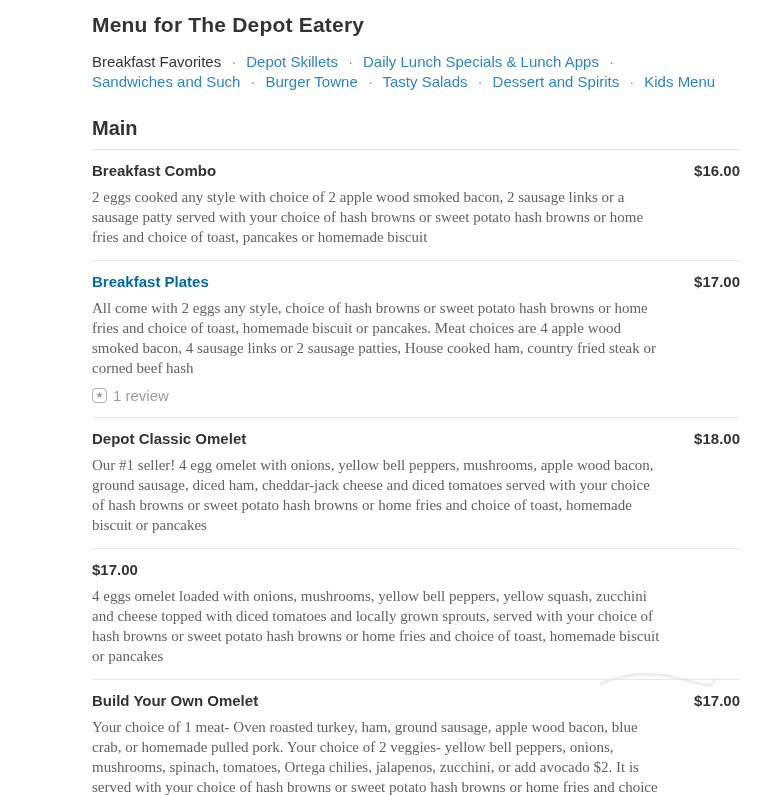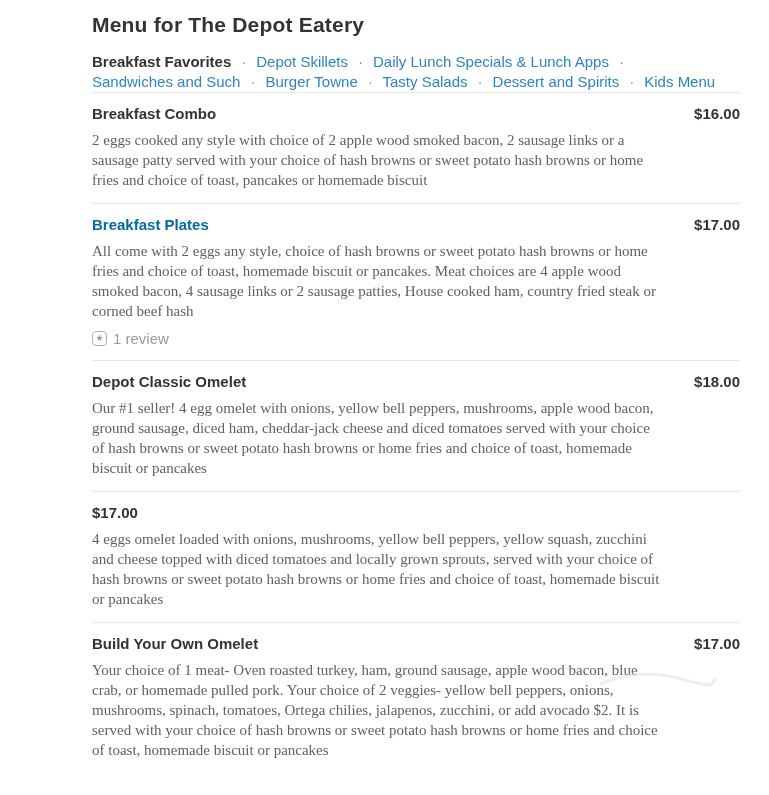--- a/index.html
+++ b/index.html
@@ -27,21 +27,21 @@
     max-width: 640px;
   }
   nav.cat-nav .nav-item {
     color: #2d85bf;
     text-decoration: none;
     cursor: pointer;
     white-space: nowrap;
   }
   nav.cat-nav .nav-item.active {
     color: #333333;
-    font-weight: bold;
+    font-weight: normal;
   }
   nav.cat-nav .sep {
     color: #8a8a8a;
     font-size: 14px;
     padding: 0 6px;
   }
   h2.section-heading {
     font-size: 20px;
     font-weight: bold;
     color: #333333;
@@ -136,20 +136,21 @@
     <span class="sep">·</span>
     <a class="nav-item">Burger Towne</a>
     <span class="sep">·</span>
     <a class="nav-item">Tasty Salads</a>
     <span class="sep">·</span>
     <a class="nav-item">Dessert and Spirits</a>
     <span class="sep">·</span>
     <a class="nav-item">Kids Menu</a>
   </nav>
 
+  <h2 class="section-heading">Main</h2>
 
   <div class="items">
 
     <div class="menu-item">
       <div class="item-row">
         <span class="item-name">Breakfast Combo</span>
         <span class="item-price">$16.00</span>
       </div>
       <p class="desc">2 eggs cooked any style with choice of 2 apple wood smoked bacon, 2 sausage links or a sausage patty served with your choice of hash browns or sweet potato hash browns or home fries and choice of toast, pancakes or homemade biscuit</p>
     </div>

